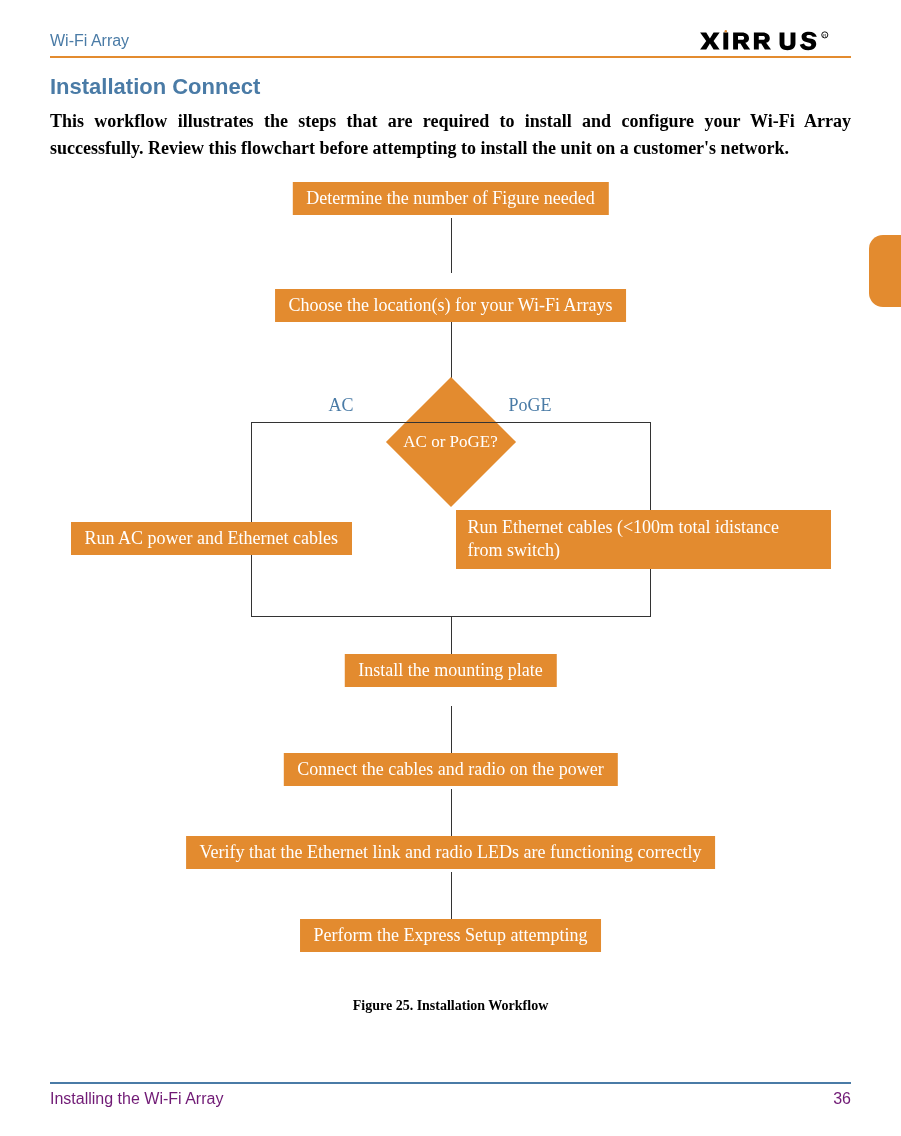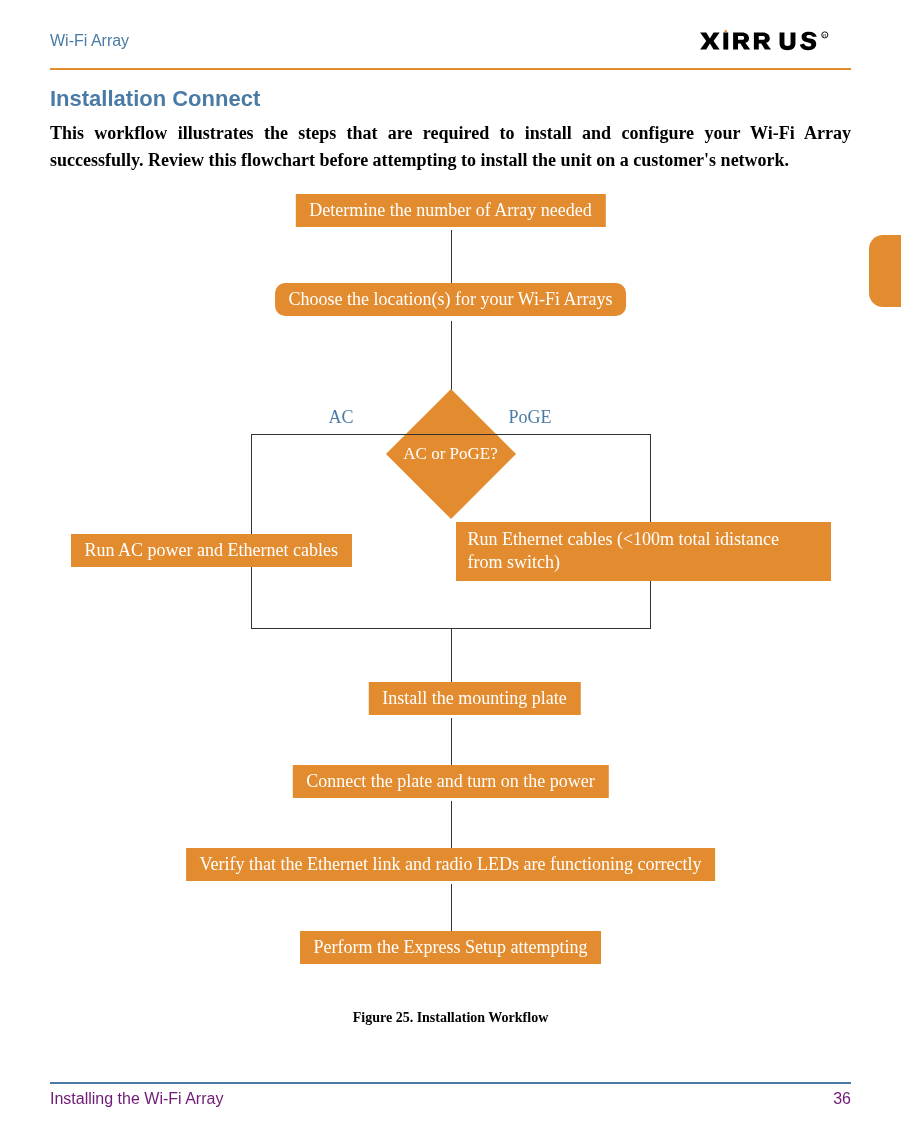--- a/index.html
+++ b/index.html
@@ -14,21 +14,21 @@
     .page {
       padding: 30px 50px 0 50px;
       position: relative;
       height: 100%;
     }
     .header {
       display: flex;
       justify-content: space-between;
       align-items: center;
       border-bottom: 2px solid #e38b2f;
-      padding-bottom: 16px;
+      padding-bottom: 4px;
     }
     .header-title {
       color: #4a7ba6;
       font-family: Arial, Helvetica, sans-serif;
       font-size: 16px;
       font-weight: normal;
     }
     .logo { height: 22px; }
     .section-title {
       color: #4a7ba6;
@@ -153,45 +153,45 @@
   </div>
 
   <h2 class="section-title">Installation Connect</h2>
   <p class="intro-text">This workflow illustrates the steps that are required to install and configure your Wi-Fi Array successfully. Review this flowchart before attempting to install the unit on a customer's network.</p>
 
   <div class="flowchart">
 
     <div class="vline" style="left:50%;top:36px;height:55px;"></div>
     <div class="vline" style="left:50%;top:127px;height:74px;"></div>
 
-    <div class="box" style="left:50%;top:0;transform:translateX(-50%);">Determine the number of Array needed</div>
-
-    <div class="box" style="left:50%;top:89px;transform:translateX(-50%);border-radius:10px;">Choose the location(s) for your Wi-Fi Arrays</div>
+    <div class="box" style="left:50%;top:0;transform:translateX(-50%);">Determine the number of Figure needed</div>
+
+    <div class="box" style="left:50%;top:107px;transform:translateX(-50%);">Choose the location(s) for your Wi-Fi Arrays</div>
 
     <span class="branch-label" style="left:258px;top:213px;">AC</span>
     <span class="branch-label" style="left:438px;top:213px;">PoGE</span>
 
     <div class="diamond">
       <div class="diamond-inner"></div>
       <span class="diamond-text">AC or PoGE?</span>
     </div>
 
     <div class="branch-box" style="left:180px;top:240px;width:400px;height:195px;"></div>
 
     <div class="box" style="left:0;top:340px;">Run AC power and Ethernet cables</div>
 
     <div class="box multiline" style="left:385px;top:328px;width:375px;">Run Ethernet cables (&lt;100m total idistance from switch)</div>
 
     <div class="vline" style="left:50%;top:435px;height:53px;"></div>
 
-    <div class="box" style="left:50%;top:488px;transform:translateX(-50%);margin-left:24px;">Install the mounting plate</div>
+    <div class="box" style="left:50%;top:472px;transform:translateX(-50%);">Install the mounting plate</div>
 
     <div class="vline" style="left:50%;top:524px;height:47px;"></div>
 
-    <div class="box" style="left:50%;top:571px;transform:translateX(-50%);">Connect the plate and turn on the power</div>
+    <div class="box" style="left:50%;top:571px;transform:translateX(-50%);">Connect the cables and radio on the power</div>
 
     <div class="vline" style="left:50%;top:607px;height:47px;"></div>
 
     <div class="box" style="left:50%;top:654px;transform:translateX(-50%);">Verify that the Ethernet link and radio LEDs are functioning correctly</div>
 
     <div class="vline" style="left:50%;top:690px;height:47px;"></div>
 
     <div class="box" style="left:50%;top:737px;transform:translateX(-50%);">Perform the Express Setup attempting</div>
   </div>
 

